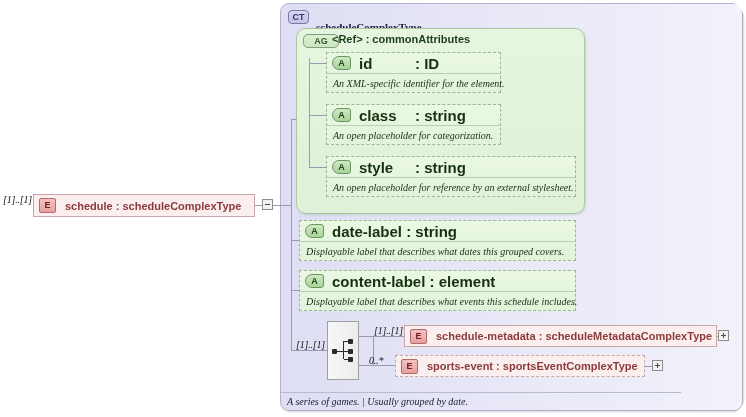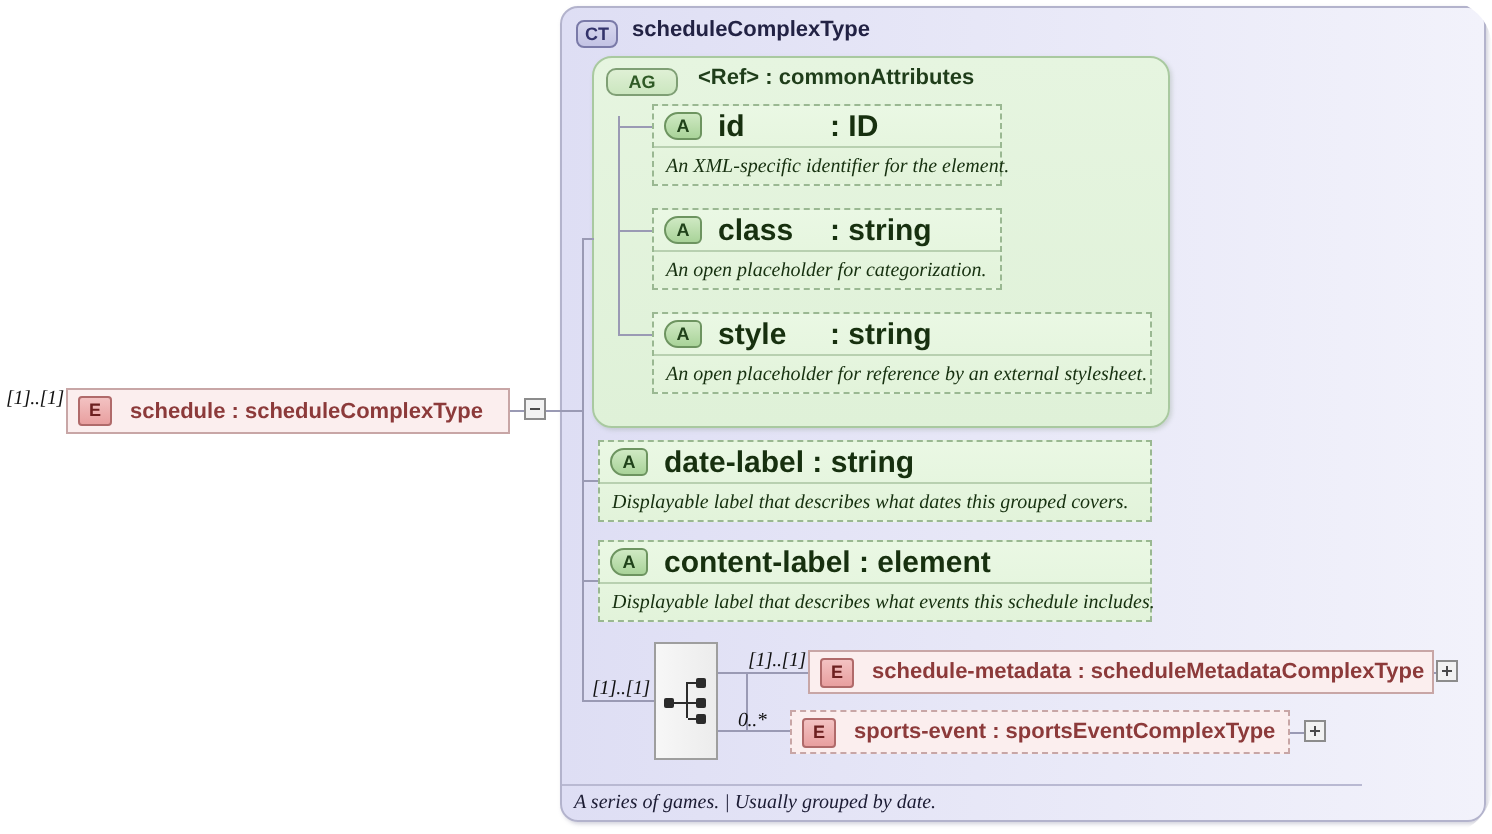--- a/index.html
+++ b/index.html
@@ -238,25 +238,25 @@
     box-sizing: border-box;
   }
 </style>
 </head>
 <body>
 
 <div id="canvas">
 
   <div class="ct-box" style="left:280px; top:3px; width:463px; height:408px;"></div>
   <div class="ct-badge" style="left:288px; top:10px;">CT</div>
-  <div class="ct-title" style="left:316px; top:9px;">scheduleComplexType</div>
+  <div class="ct-title" style="left:316px; top:21px;font-family:Liberation Serif, serif;">scheduleComplexType</div>
 
   <div class="ag-box" style="left:296px; top:28px; width:289px; height:186px;"></div>
   <div class="ag-badge" style="left:303px; top:34px;">AG</div>
-  <div class="ag-title" style="left:349px; top:33px;">
+  <div class="ag-title" style="left:332px; top:33px;">
     <span>&lt;Ref&gt;</span><span> : </span><span>commonAttributes</span>
   </div>
 
   <div class="line-v" style="left:309px; top:58px; height:72px;"></div>
   <div class="line-h" style="left:309px; top:63px; width:17px;"></div>
   <div class="line-h" style="left:309px; top:115px; width:17px;"></div>
   <div class="line-h" style="left:309px; top:167px; width:17px;"></div>
   <div class="line-v" style="left:309px; top:63px; height:105px;"></div>
 
   <div class="attr-card" style="left:326px; top:52px; width:175px; height:41px;">

